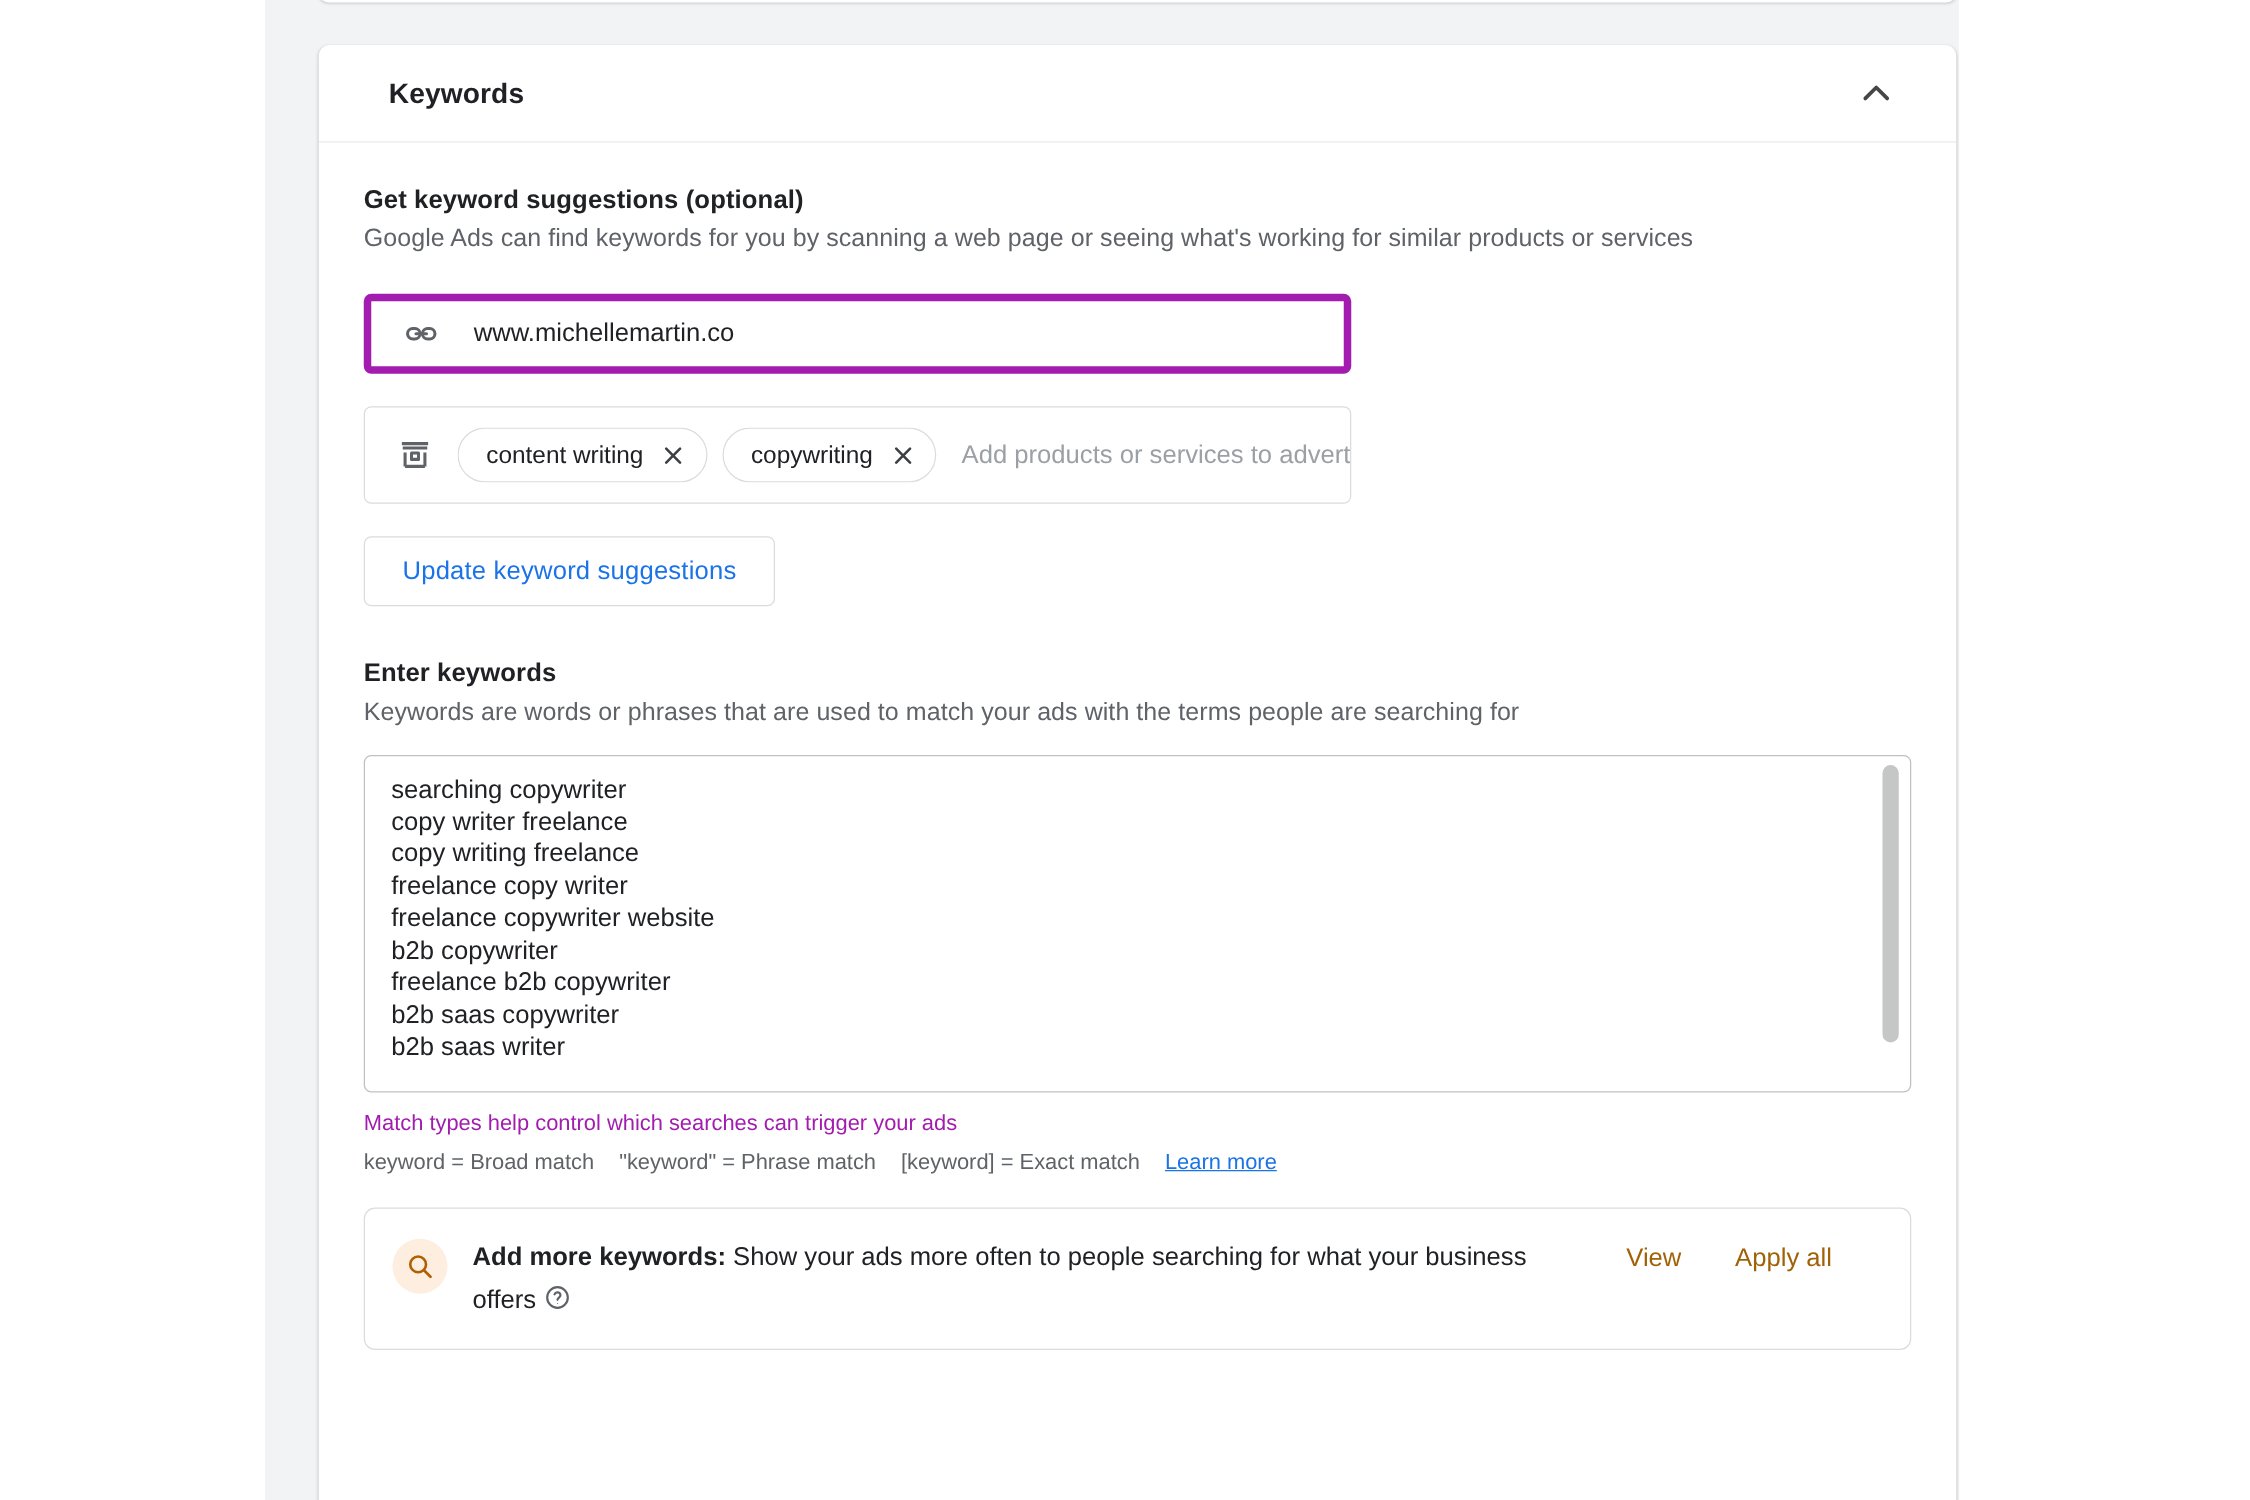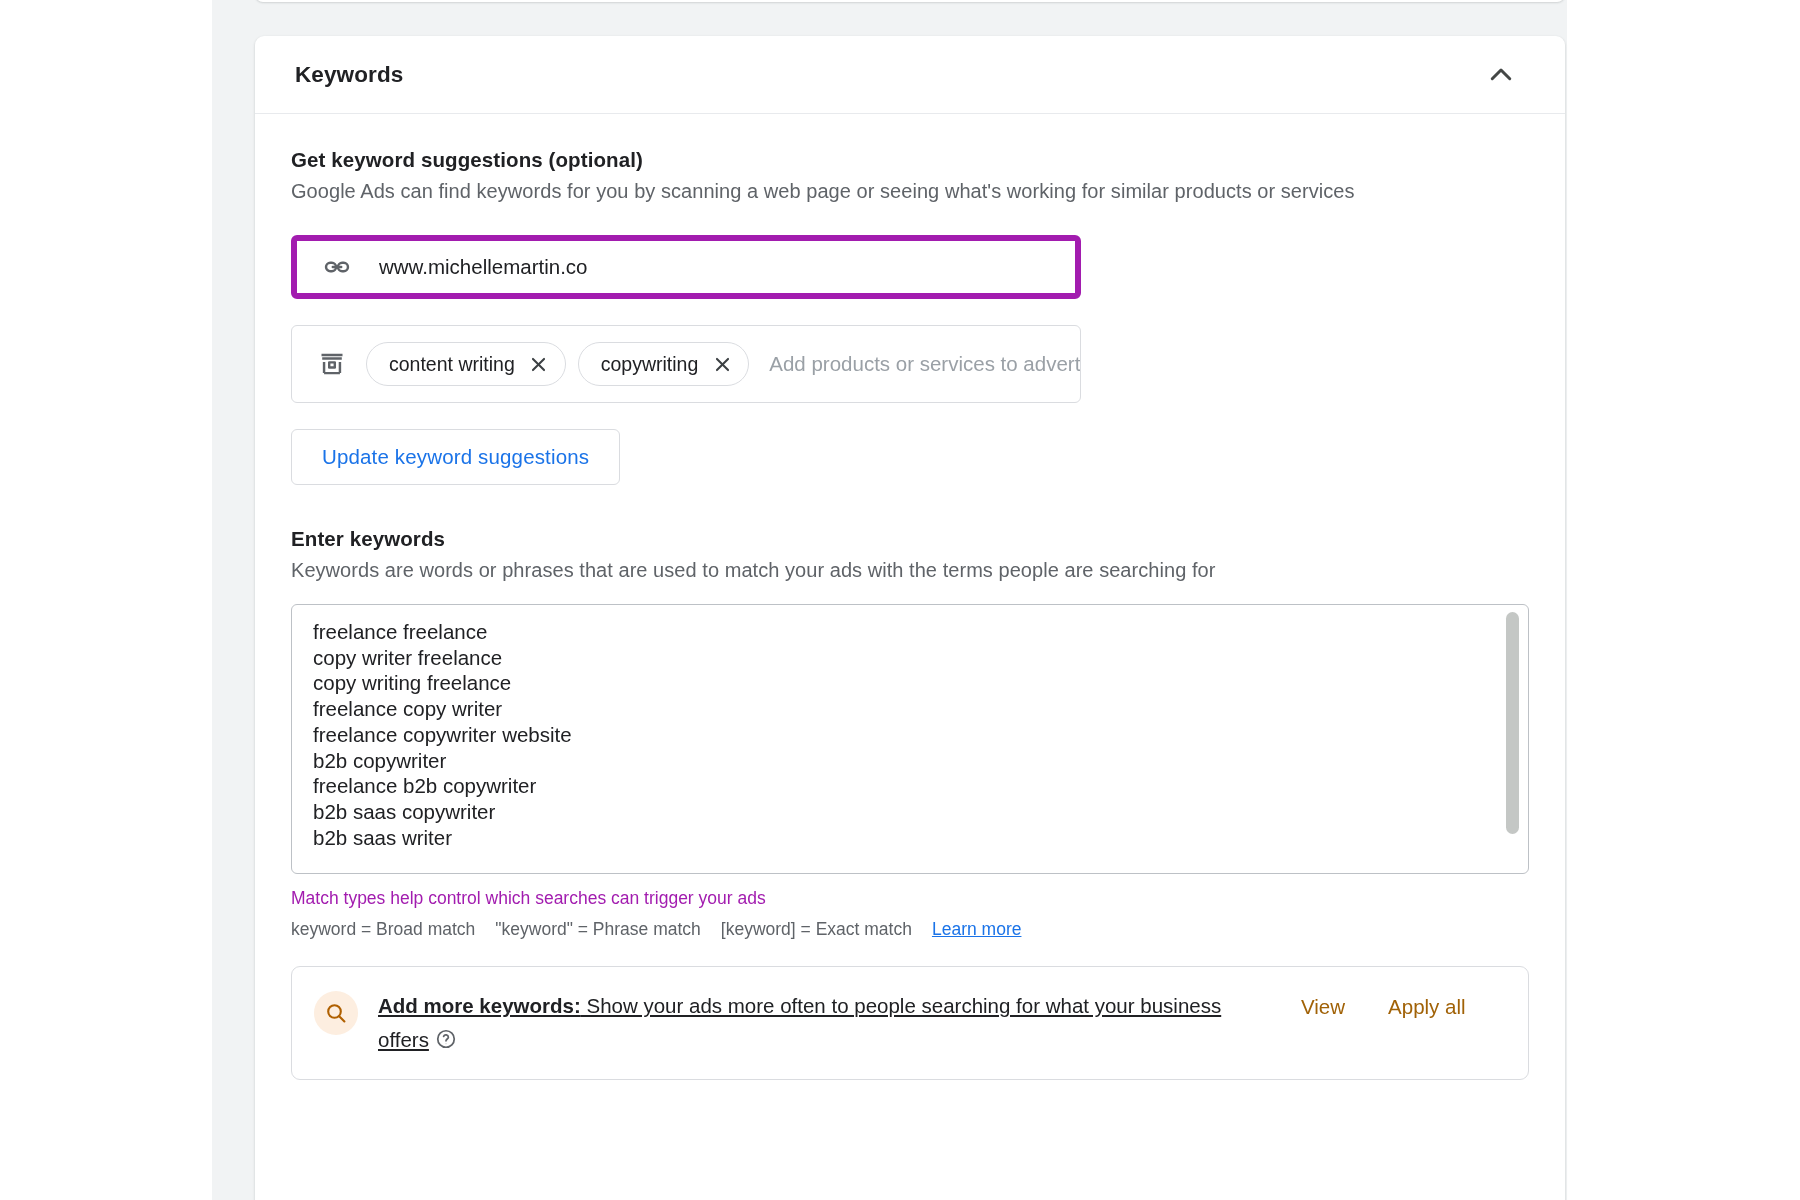--- a/index.html
+++ b/index.html
@@ -37,21 +37,21 @@
     width: 1310px; height: 1200px;
     background: #ffffff;
     border-radius: 9px;
     box-shadow: 0 1px 3px rgba(60,64,67,0.14), 0 1px 2px rgba(60,64,67,0.10);
   }
   .card-header {
     position: relative;
     height: 78px;
     border-bottom: 1px solid #e8eaed;
     display: flex; align-items: center;
-    padding: 0 42px 0 40px;
+    padding: 0 42px 0 56px;
   }
   .card-title {
     font-size: 22.5px;
     font-weight: bold;
     color: #202124;
     letter-spacing: .1px;
     flex: 1;
   }
   .chevron-btn {
     width: 44px; height: 44px;
@@ -234,21 +234,20 @@
     display: flex; align-items: center; justify-content: center;
     margin-top: 2px;
   }
   .sugg-text {
     flex: 1;
     margin-left: 20px;
     font-size: 20.5px;
     color: #202124;
     line-height: 34px;
     max-width: 880px;
-    text-decoration: underline;
   }
   .sugg-text b { font-weight: bold; }
   .help-icon {
     display: inline-flex;
     vertical-align: -3px;
     margin-left: 6px;
     cursor: pointer;
     color: #5f6368;
   }
   .sugg-actions {
@@ -343,21 +342,21 @@
           <span>Update keyword suggestions</span>
         </div>
       </div>
 
       <div class="kw-block">
         <div class="sec-heading">Enter keywords</div>
         <div class="sec-sub">Keywords are words or phrases that are used to match your ads with the terms people are searching for</div>
 
         <div class="kw-textarea">
           <div class="kw-lines">
-            <div class="kw-line">freelance freelance</div>
+            <div class="kw-line">searching copywriter</div>
             <div class="kw-line">copy writer freelance</div>
             <div class="kw-line">copy writing freelance</div>
             <div class="kw-line">freelance copy writer</div>
             <div class="kw-line">freelance copywriter website</div>
             <div class="kw-line">b2b copywriter</div>
             <div class="kw-line">freelance b2b copywriter</div>
             <div class="kw-line">b2b saas copywriter</div>
             <div class="kw-line">b2b saas writer</div>
 
           </div>

